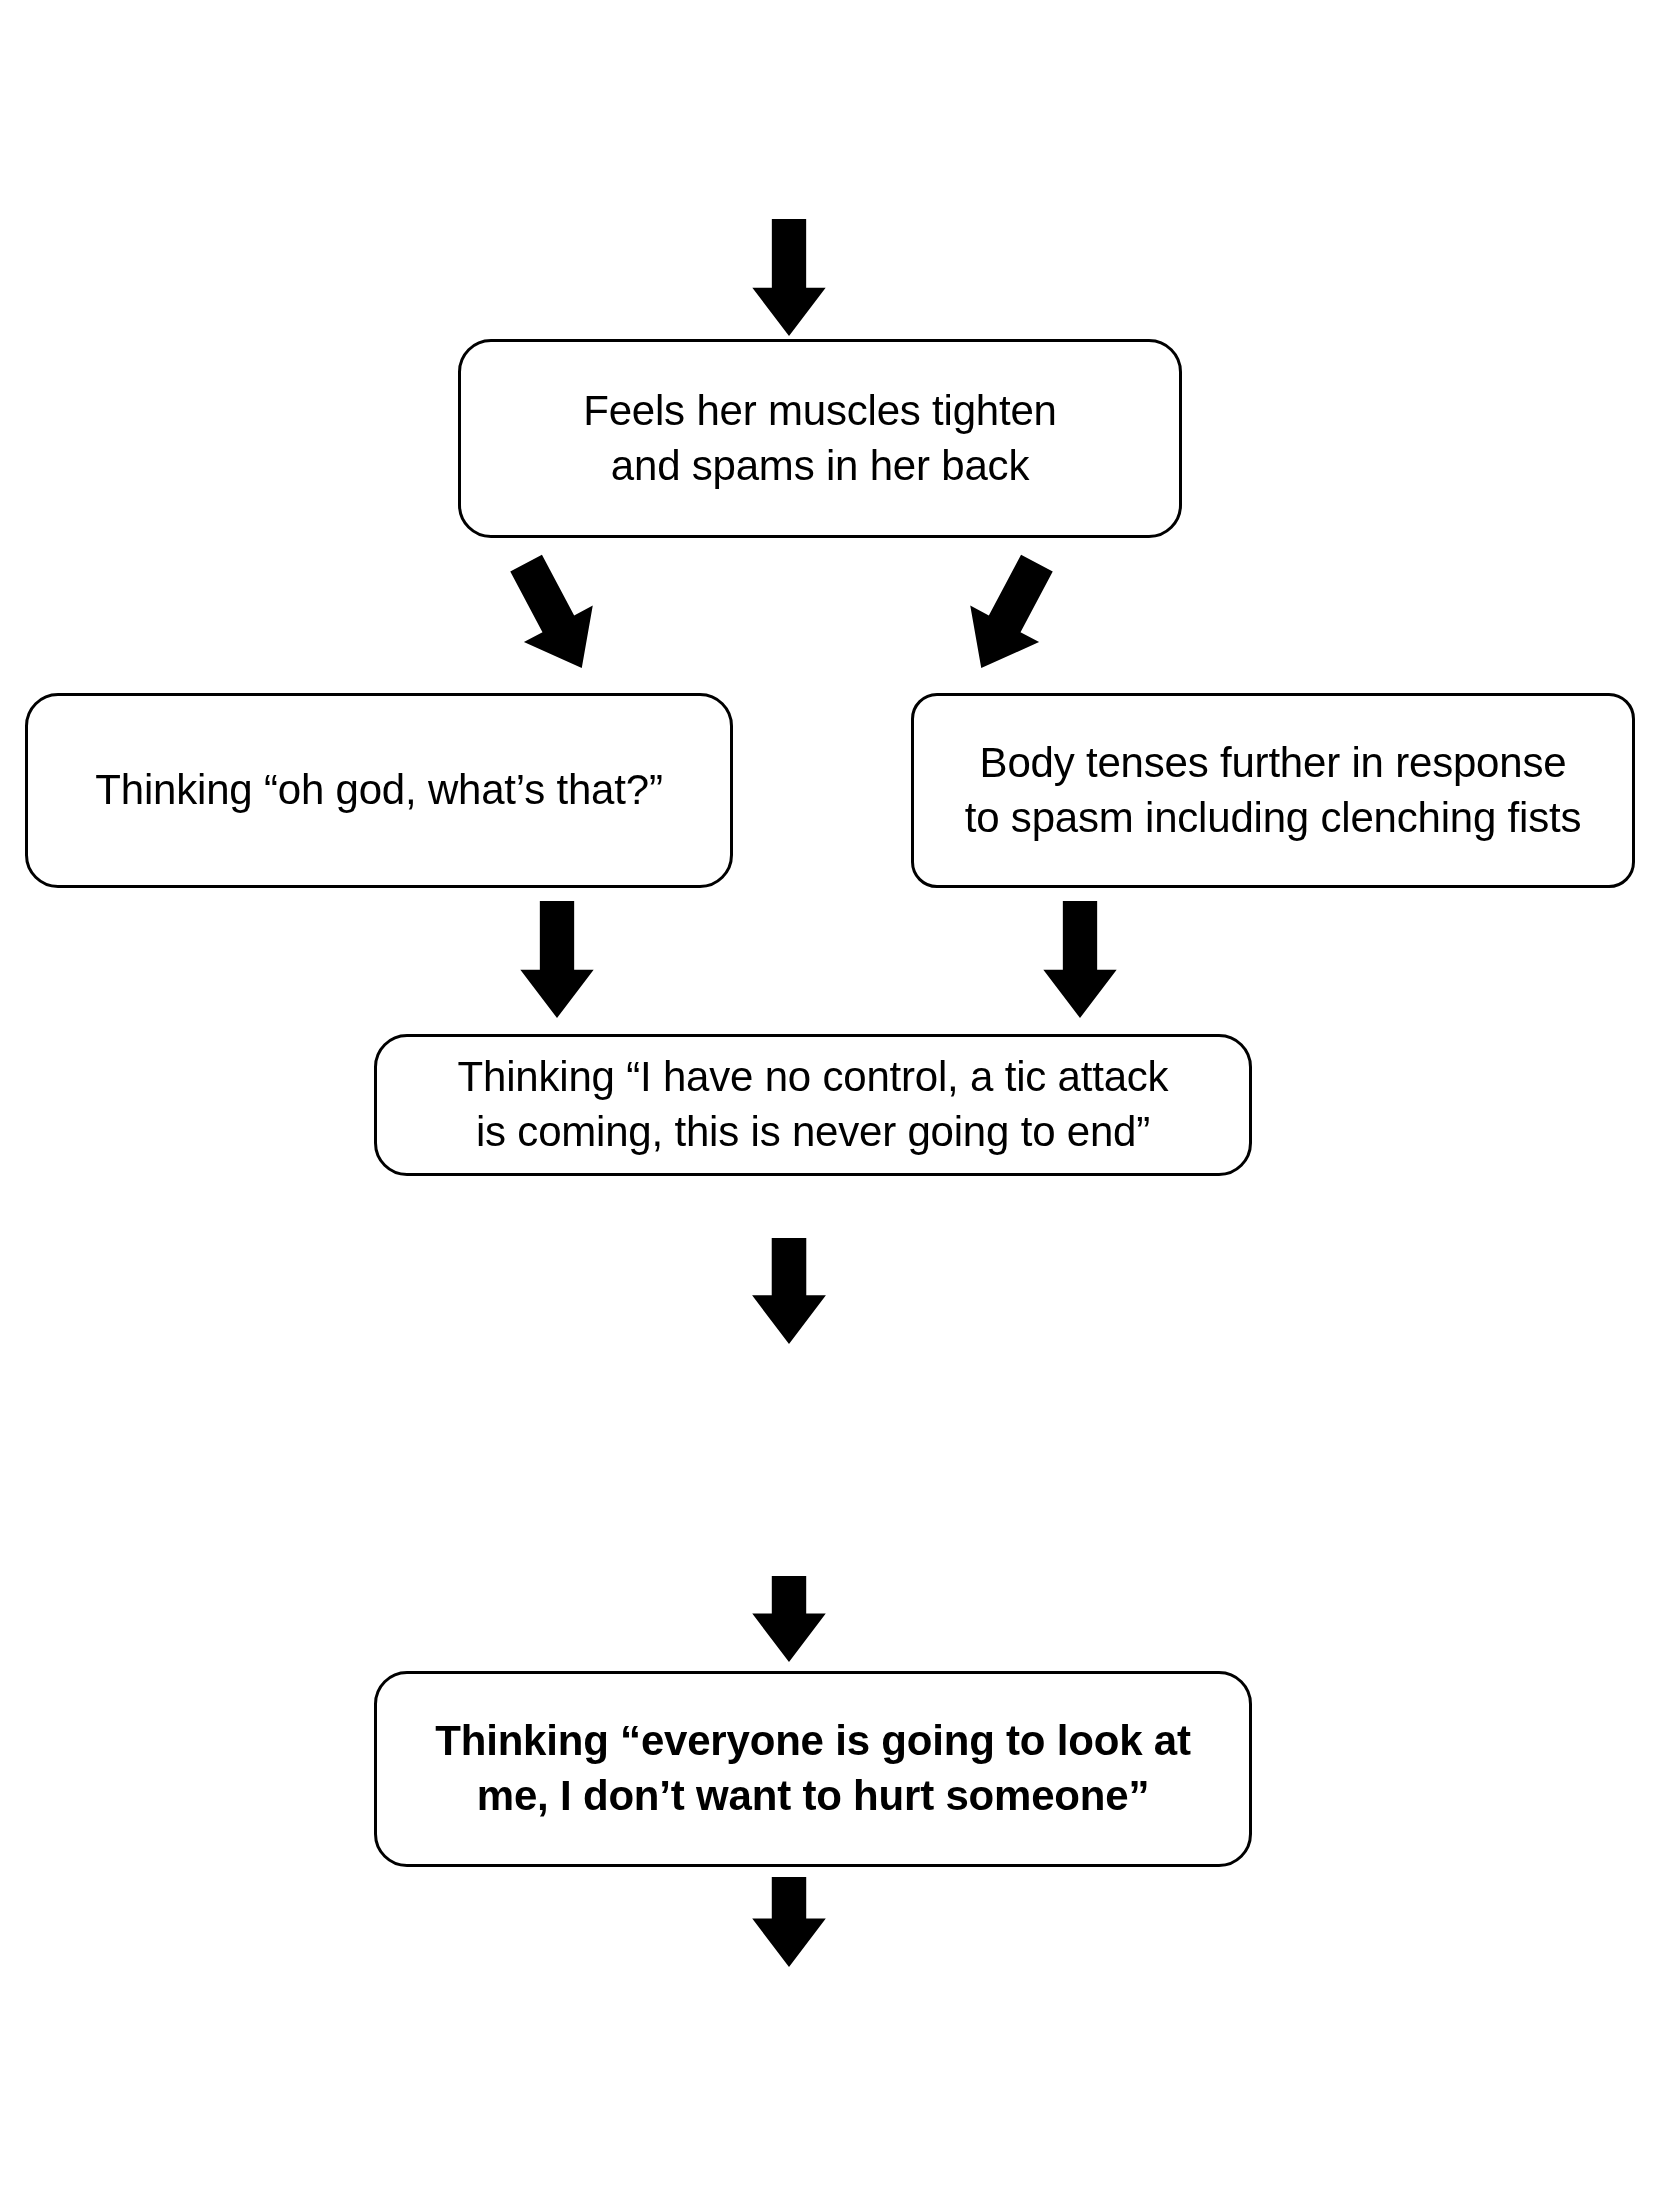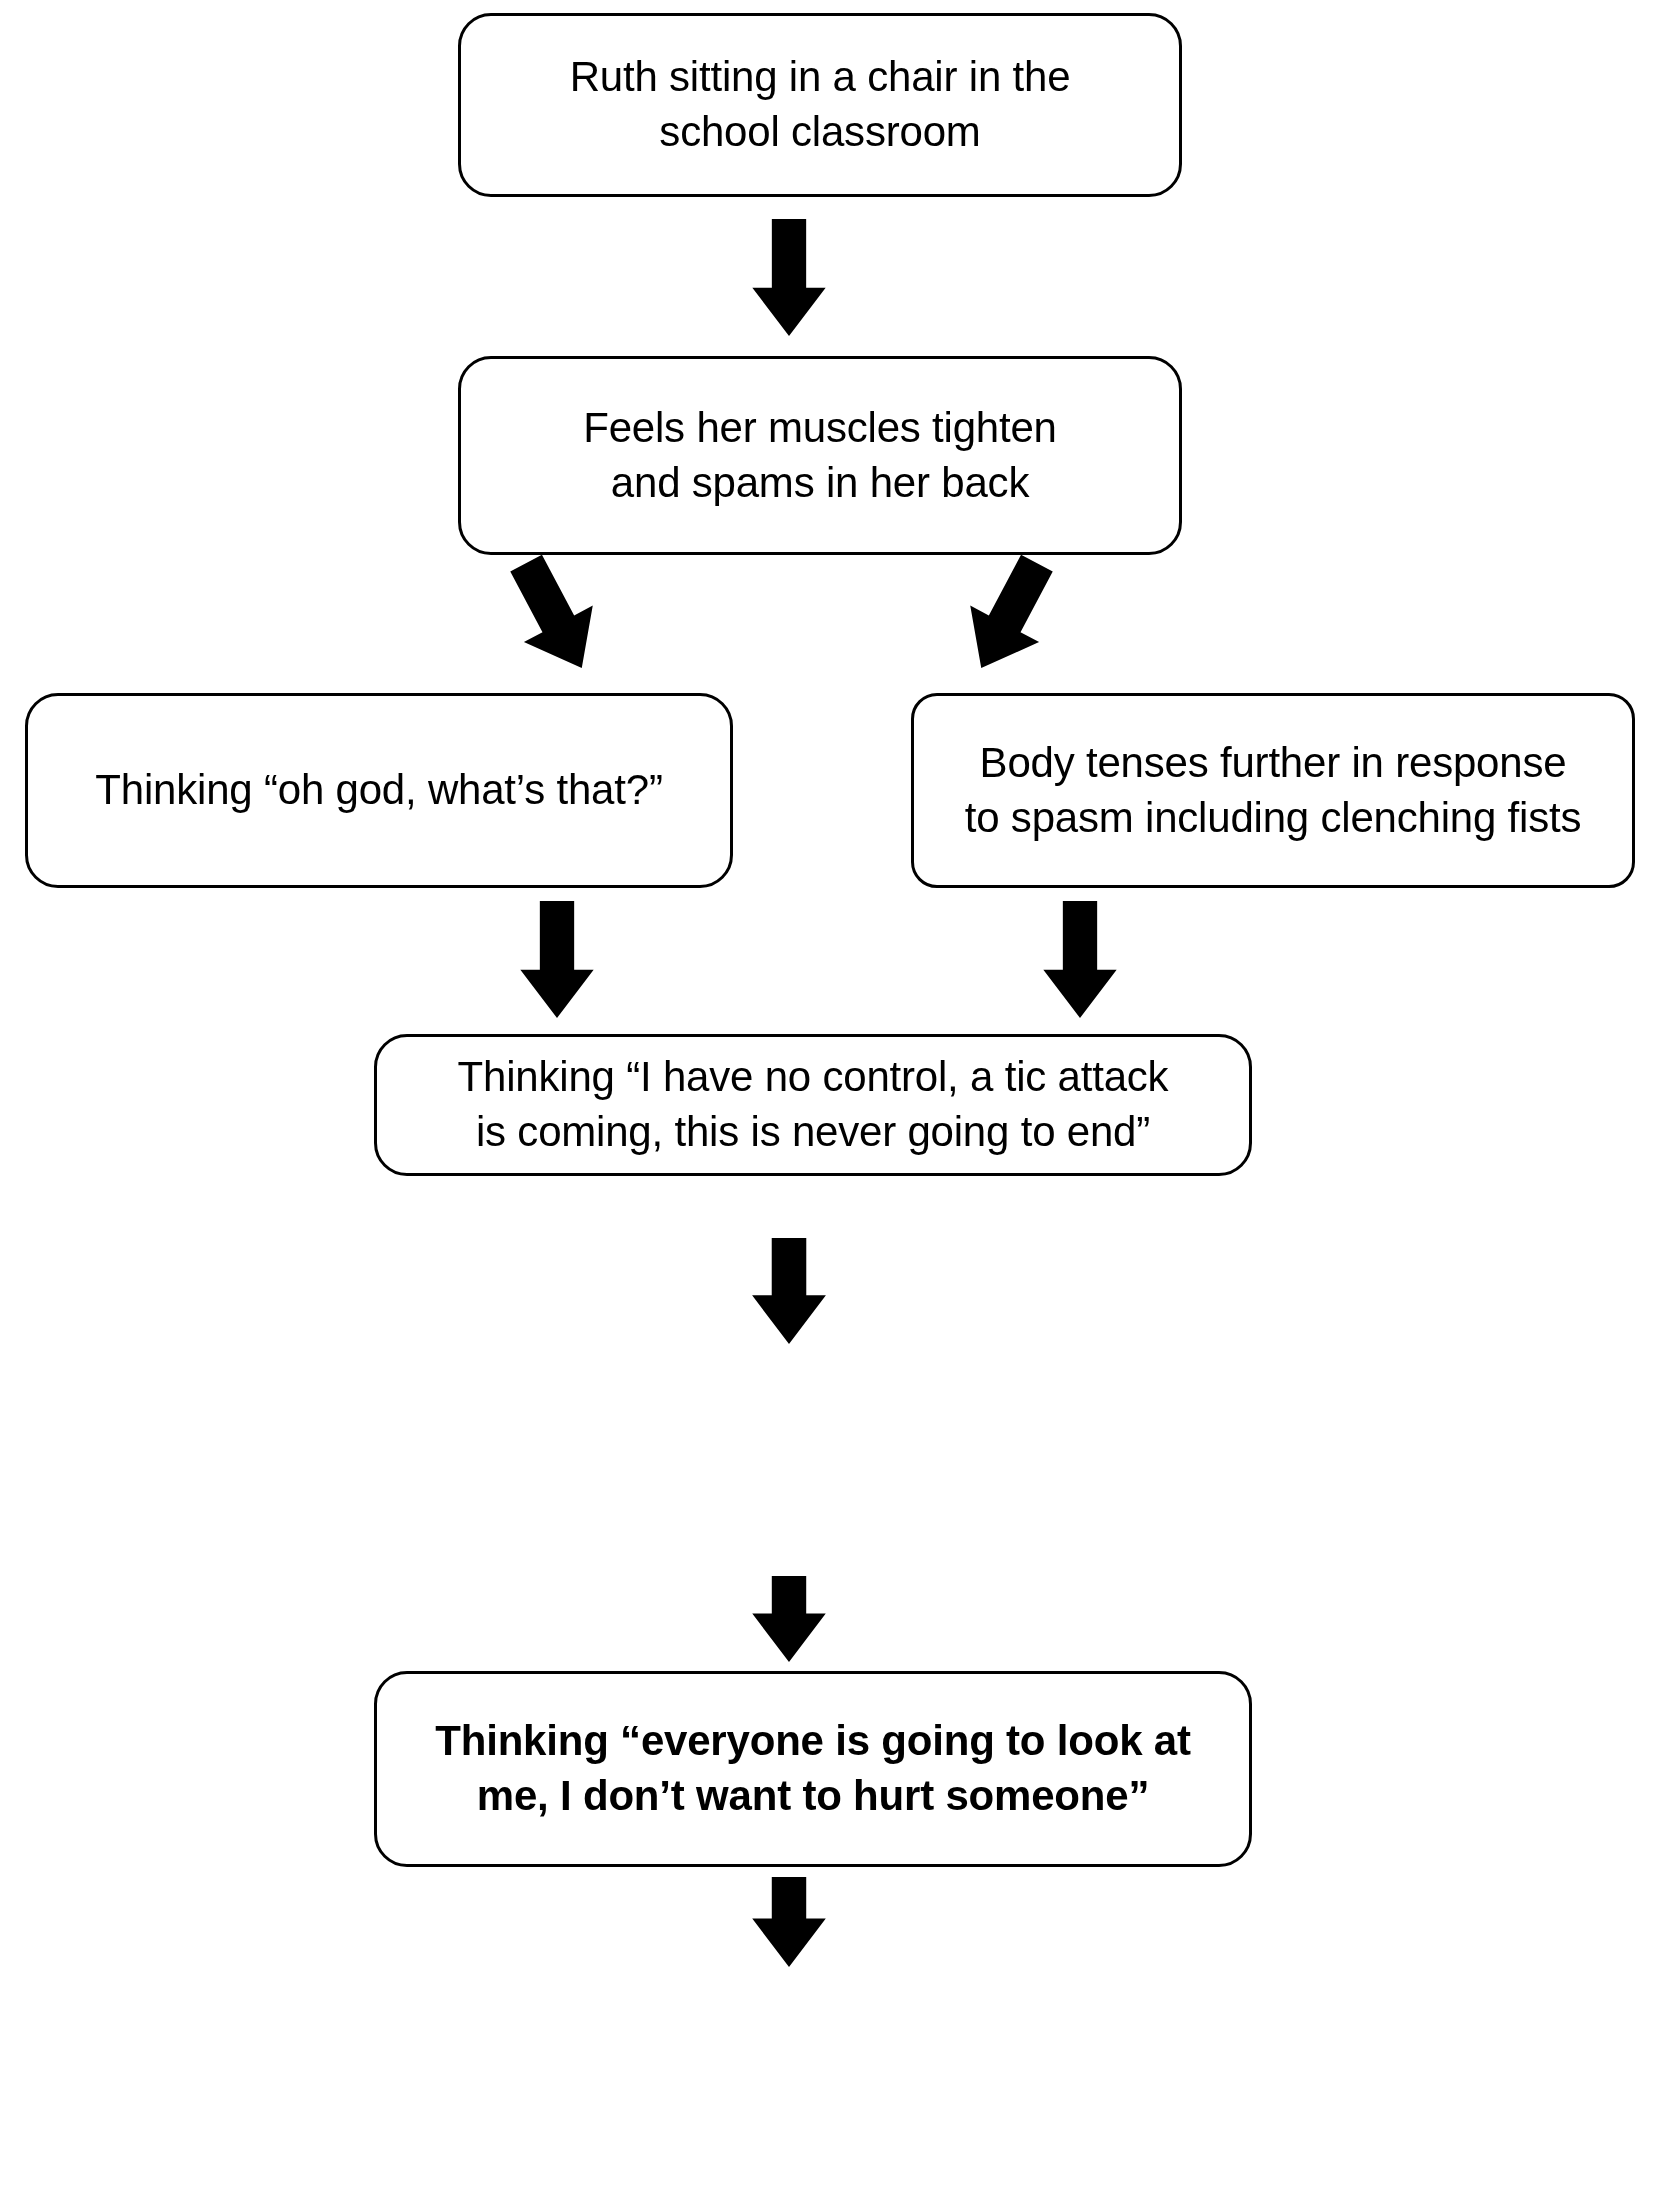--- a/index.html
+++ b/index.html
@@ -79,25 +79,21 @@
     <div class="arrow" style="left: 752px; top: 1576px; width: 74px; height: 86px;">
       <svg width="74" height="86" viewBox="0 0 94 110">
         <polygon points="25.0,0.0 69.0,0.0 69.0,48.0 94.0,48.0 47.0,110.0 0.0,48.0 25.0,48.0" fill="#000000"></polygon>
       </svg>
     </div>
     <div class="arrow" style="left: 752px; top: 1877px; width: 74px; height: 90px;">
       <svg width="74" height="90" viewBox="0 0 94 115">
         <polygon points="25.0,0.0 69.0,0.0 69.0,53.0 94.0,53.0 47.0,115.0 0.0,53.0 25.0,53.0" fill="#000000"></polygon>
       </svg>
     </div>
-    <div class="node" id="node-situation" style="left: 458px; top: 12.5px; width: 724px; height: 184px; border-color: rgb(0, 0, 0);">
-      <div class="node-label" style="color: rgb(0, 0, 0);">Ruth sitting in a chair in the
-school classroom</div>
-    </div>
-    <div class="node" id="node-sensation" style="left: 458px; top: 356px; width: 724px; height: 199px; border-color: rgb(0, 0, 0);">
+    <div class="node" id="node-sensation" style="left: 458px; top: 339px; width: 724px; height: 199px; border-color: rgb(0, 0, 0);">
       <div class="node-label" style="color: rgb(0, 0, 0);">Feels her muscles tighten
 and spams in her back</div>
     </div>
     <div class="node" id="node-thought-one" style="left: 25px; top: 693px; width: 708px; height: 195px; border-color: rgb(0, 0, 0);">
       <div class="node-label" style="color: rgb(0, 0, 0);">Thinking “oh god, what’s that?”</div>
     </div>
     <div class="node" id="node-body-tenses" style="left: 911px; top: 693px; width: 724px; height: 195px; border-color: rgb(0, 0, 0); border-radius: 26px;">
       <div class="node-label" style="color: rgb(0, 0, 0);">Body tenses further in response
 to spasm including clenching fists</div>
     </div>

